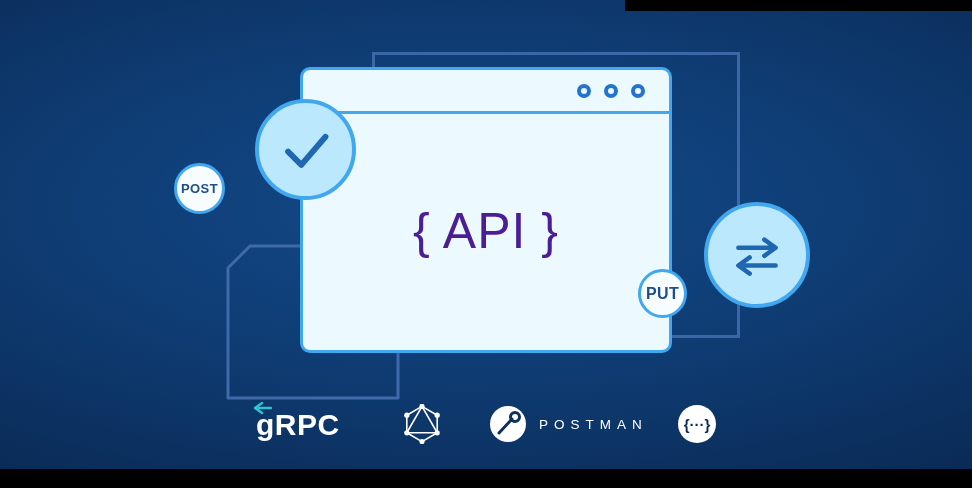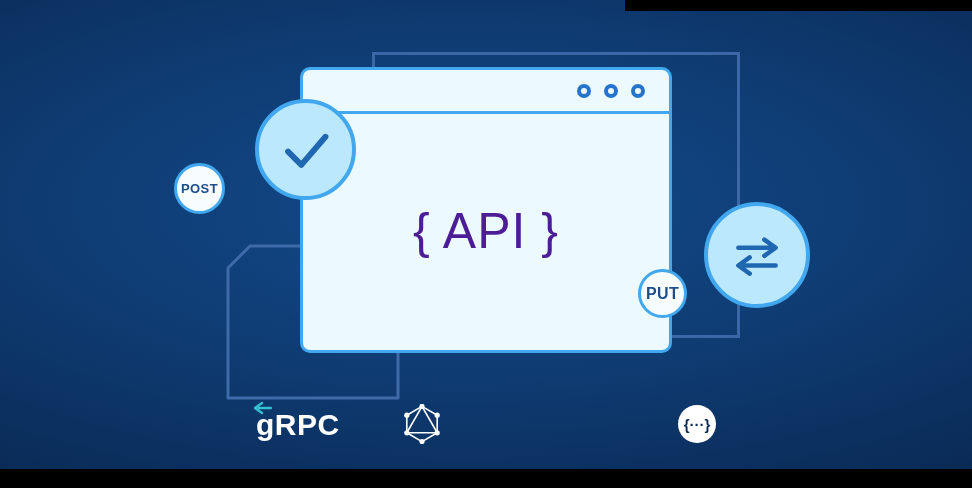--- a/index.html
+++ b/index.html
@@ -128,20 +128,29 @@
     <g fill="#ffffff">
       <circle cx="50" cy="6" r="6.5"></circle>
         <circle cx="88" cy="28" r="6.5"></circle>
       <circle cx="88" cy="72" r="6.5"></circle>
         <circle cx="50" cy="94" r="6.5"></circle>
       <circle cx="12" cy="72" r="6.5"></circle>
         <circle cx="12" cy="28" r="6.5"></circle>
     </g>
   </svg>
 
+  <div class="logo postman">
+    <div class="postman-circle">
+      <svg width="36" height="36" viewBox="0 0 36 36">
+        <path d="M9 27 L22 13" fill="none" stroke="#0d2f5c" stroke-width="3" stroke-linecap="round"></path>
+        <circle cx="25" cy="11" r="4.5" fill="none" stroke="#0d2f5c" stroke-width="3"></circle>
+      </svg>
+    </div>
+    <span class="postman-text">POSTMAN</span>
+  </div>
 
   <div class="braces">
     <span>{···}</span>
   </div>
 
   <div class="bar-top-right"></div>
   <div class="bar-bottom"></div>
 
 </div>
 

